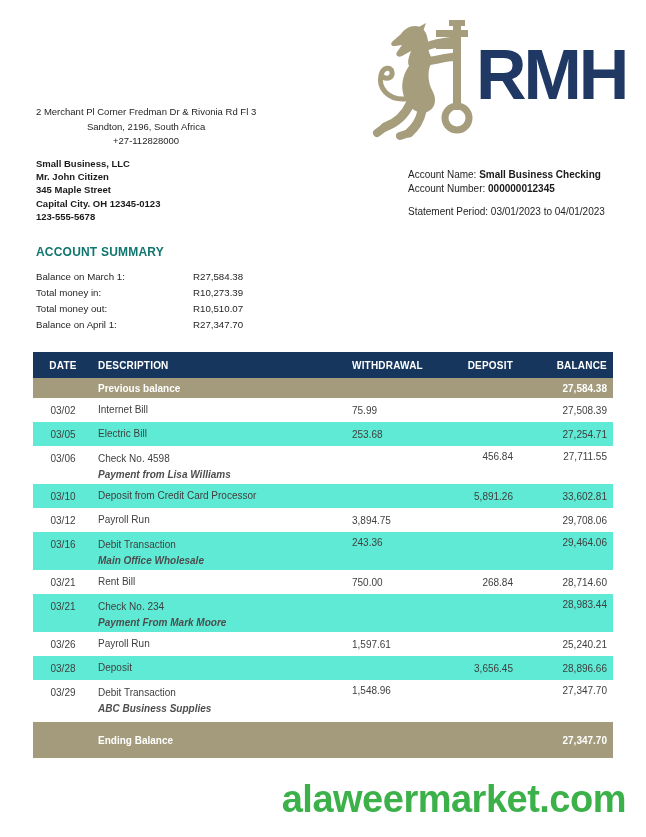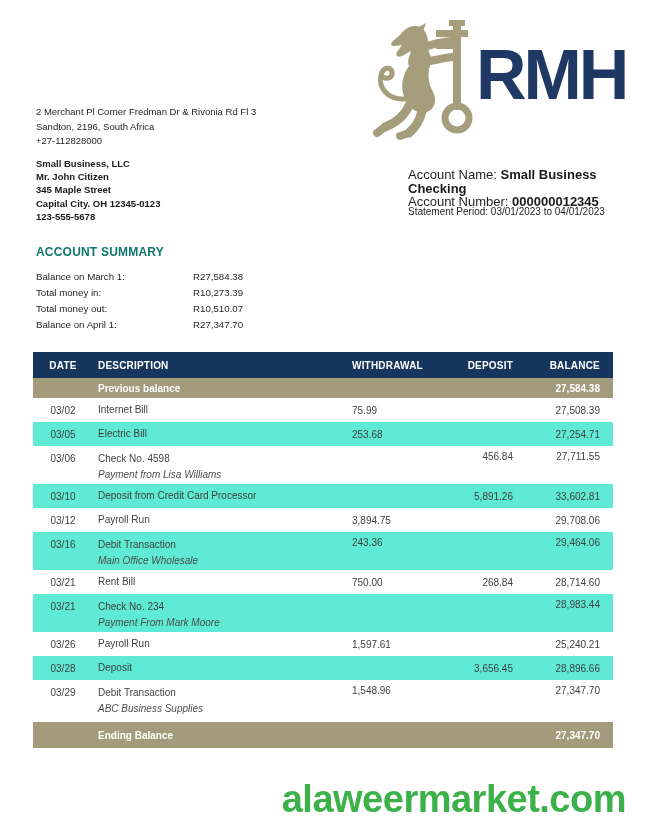--- a/index.html
+++ b/index.html
@@ -5,55 +5,55 @@
   html,body{margin:0;padding:0;background:#fff;}
   .page{position:relative;width:646px;height:837px;background:#ffffff;overflow:hidden;
         font-family:"Liberation Sans",sans-serif;color:#262626;}
 
   
   .logo-lion{position:absolute;left:370px;top:14px;width:110px;height:130px;}
   .logo-text{position:absolute;left:476px;top:40px;font-size:70px;line-height:70px;
              font-weight:bold;letter-spacing:-3px;color:#1F3864;}
 
   
-  .bank-address{position:absolute;left:36px;top:105px;font-size:9.5px;line-height:14.5px;color:#1f1f1f;}
+  .bank-address{position:absolute;left:36px;top:105px;font-size:9.5px;line-height:14.5px;color:#1f1f1f;text-align:center;}
 
   
   .customer{position:absolute;left:36px;top:157px;font-size:9.5px;line-height:13.2px;font-weight:bold;color:#1a1a1a;}
 
   
-  .account-info{position:absolute;left:408px;top:168px;font-size:13px;line-height:13.5px;color:#1f1f1f;}
+  .account-info{position:absolute;left:408px;top:168px;font-size:10px;line-height:13.5px;color:#1f1f1f;}
   .account-info b{color:#1a1a1a;}
   .statement-period{position:absolute;left:408px;top:206px;font-size:10px;color:#1f1f1f;}
 
   
   .summary-title{position:absolute;left:36px;top:245px;font-size:12px;font-weight:bold;
                  color:#0f766e;letter-spacing:.2px;}
   .summary{position:absolute;left:36px;top:269px;font-size:9.7px;color:#1f1f1f;}
   .summary-row{height:16px;line-height:16px;}
   .summary-label{display:inline-block;width:157px;}
 
   
   .txn{position:absolute;left:33px;top:352px;width:580px;font-size:10px;color:#3f3f3f;}
   .trow{display:flex;align-items:center;box-sizing:border-box;}
   .trow>div{box-sizing:border-box;}
   .col-date{width:60px;text-align:center;}
   .col-desc{width:252px;padding-left:5px;}
   .col-wd{width:87px;padding-left:7px;}
   .col-dep{width:85px;text-align:right;padding-right:4px;}
-  .col-bal{width:96px;text-align:right;padding-right:13px;}
+  .col-bal{width:96px;text-align:right;padding-right:6px;}
   .thead{height:26px;background:#17365D;color:#fff;font-weight:bold;font-size:10px;letter-spacing:.2px;}
   .tband{height:20px;background:#A49B7C;color:#fff;font-weight:bold;}
-  .tband.end{height:26px;margin-top:4px;}
+  .tband.end{height:36px;margin-top:4px;}
   .trow.single{height:24px;}
   .trow.double{height:38px;align-items:flex-start;}
   .trow.double .col-date{height:24px;display:flex;align-items:center;justify-content:center;}
   .trow.double .col-desc,.trow.double .col-wd,.trow.double .col-dep,.trow.double .col-bal{padding-top:5px;}
   .trow.gray{background:#5eead4;}
-  .detail{font-style:italic;color:#4d4d4d;line-height:16px;}
+  .detail{font-style:italic;color:#4d4d4d;line-height:16px;font-weight:bold;}
   .dline{line-height:16px;}
 
   
   .watermark{position:absolute;right:20px;top:779px;font-size:38px;line-height:40px;
              font-weight:bold;color:#3CB14A;letter-spacing:-.5px;}
 </style>
 </head>
 <body>
 
 <div class="page">

